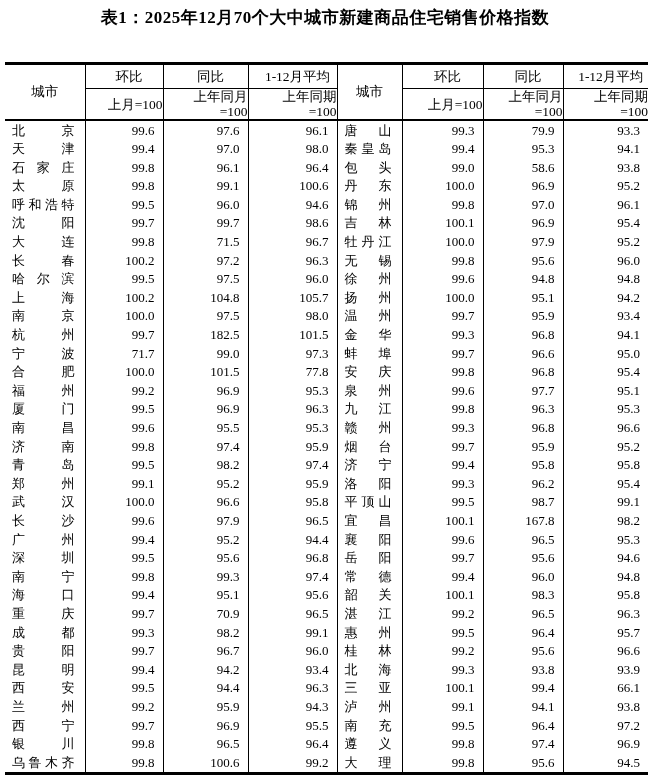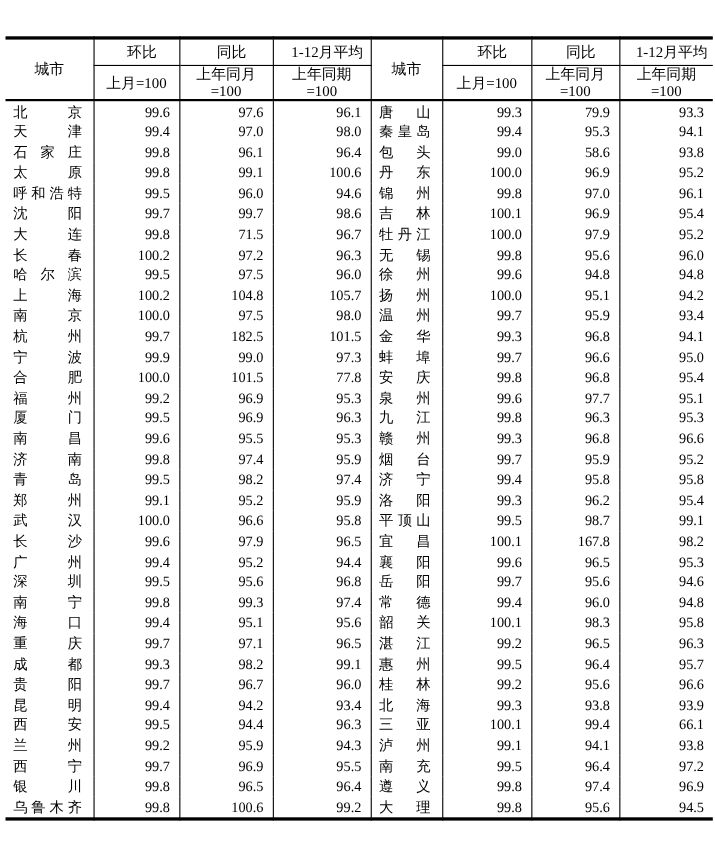--- a/index.html
+++ b/index.html
@@ -18,32 +18,33 @@
     border-top:3px solid #000; border-bottom:3px solid #000;
   }
   thead { border-bottom:2px solid #000; }
   th, td { padding:0; border-right:1px solid #000; }
   th:last-child, td:last-child { border-right:none; }
   thead th {
     font-weight:normal; font-size:13.5px; text-align:center; vertical-align:middle;
   }
   thead tr.main th { height:23px; }
   thead tr.main th.measure { border-bottom:1px solid #000;padding-left:10px; }
-  thead tr.sub th { height:27px; white-space:pre-line; line-height:1.12; }
+  thead tr.sub th { height:27px; white-space:pre-line; line-height:1.12;text-align:right; }
   tbody td { height:18.6px; font-size:13px; vertical-align:middle; }
   td.val { text-align:right; padding-right:8px; }
   .city-flex {
     display:flex; justify-content:space-between; align-items:center;
     padding:0 10px 0 7px; font-size:13px;
   }
 </style>
 </head>
 <body>
 
 <div>
+  <h1 class="title">表1：2025年12月70个大中城市新建商品住宅销售价格指数</h1>
 
   <table class="price-table">
     <colgroup>
       <col style="width:80px">
         <col style="width:78px">
         <col style="width:85px">
         <col style="width:89px">
       <col style="width:65px">
         <col style="width:81px">
         <col style="width:80px">
@@ -320,21 +321,21 @@
           <td class="val">96.8</td>
           <td class="val">94.1</td>
         </tr>
         <tr>
           <td>
             <div class="city-flex">
               <span>宁</span>
               <span>波</span>
             </div>
           </td>
-          <td class="val">99.9</td>
+          <td class="val">71.7</td>
           <td class="val">99.0</td>
           <td class="val">97.3</td>
           <td>
             <div class="city-flex">
               <span>蚌</span>
               <span>埠</span>
             </div>
           </td>
           <td class="val">99.7</td>
           <td class="val">96.6</td>
@@ -602,21 +603,21 @@
           <td class="val">95.8</td>
         </tr>
         <tr>
           <td>
             <div class="city-flex">
               <span>重</span>
               <span>庆</span>
             </div>
           </td>
           <td class="val">99.7</td>
-          <td class="val">97.1</td>
+          <td class="val">70.9</td>
           <td class="val">96.5</td>
           <td>
             <div class="city-flex">
               <span>湛</span>
               <span>江</span>
             </div>
           </td>
           <td class="val">99.2</td>
           <td class="val">96.5</td>
           <td class="val">96.3</td>

